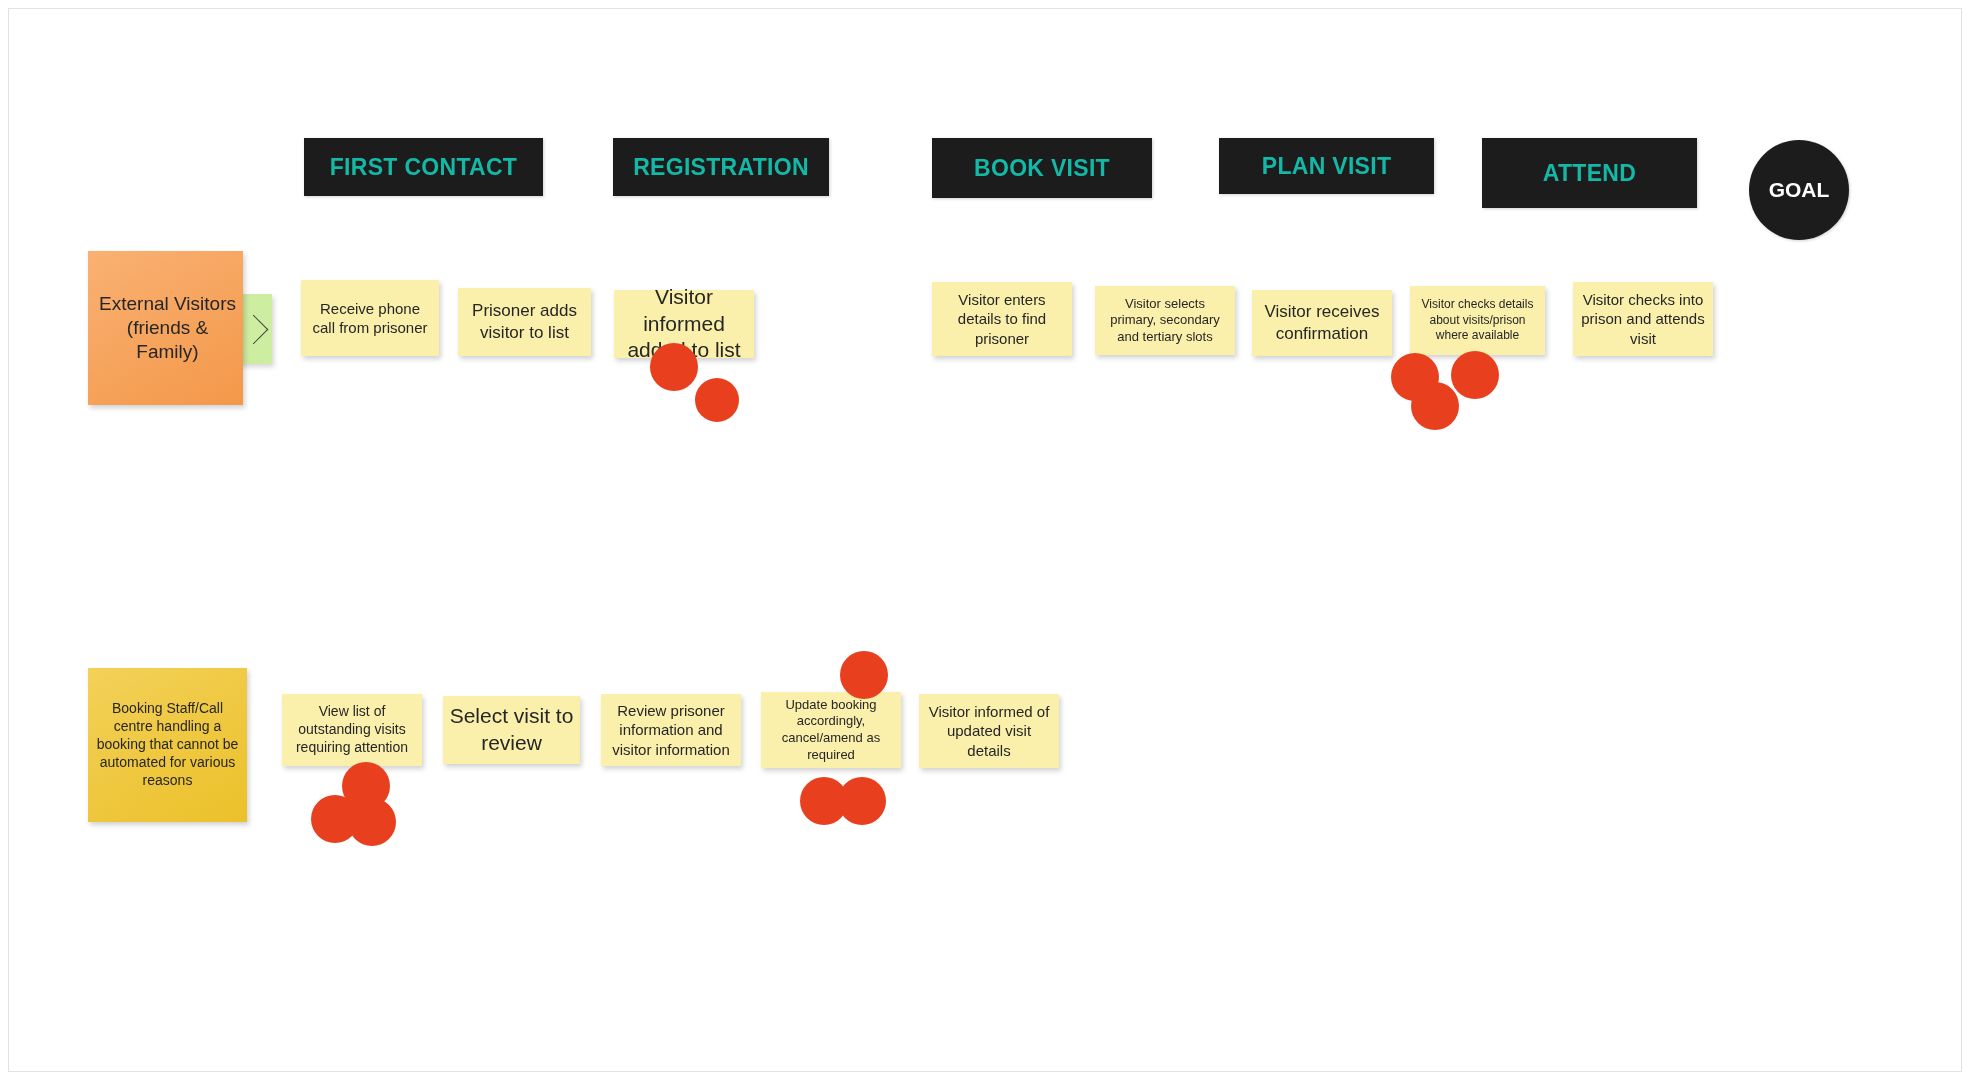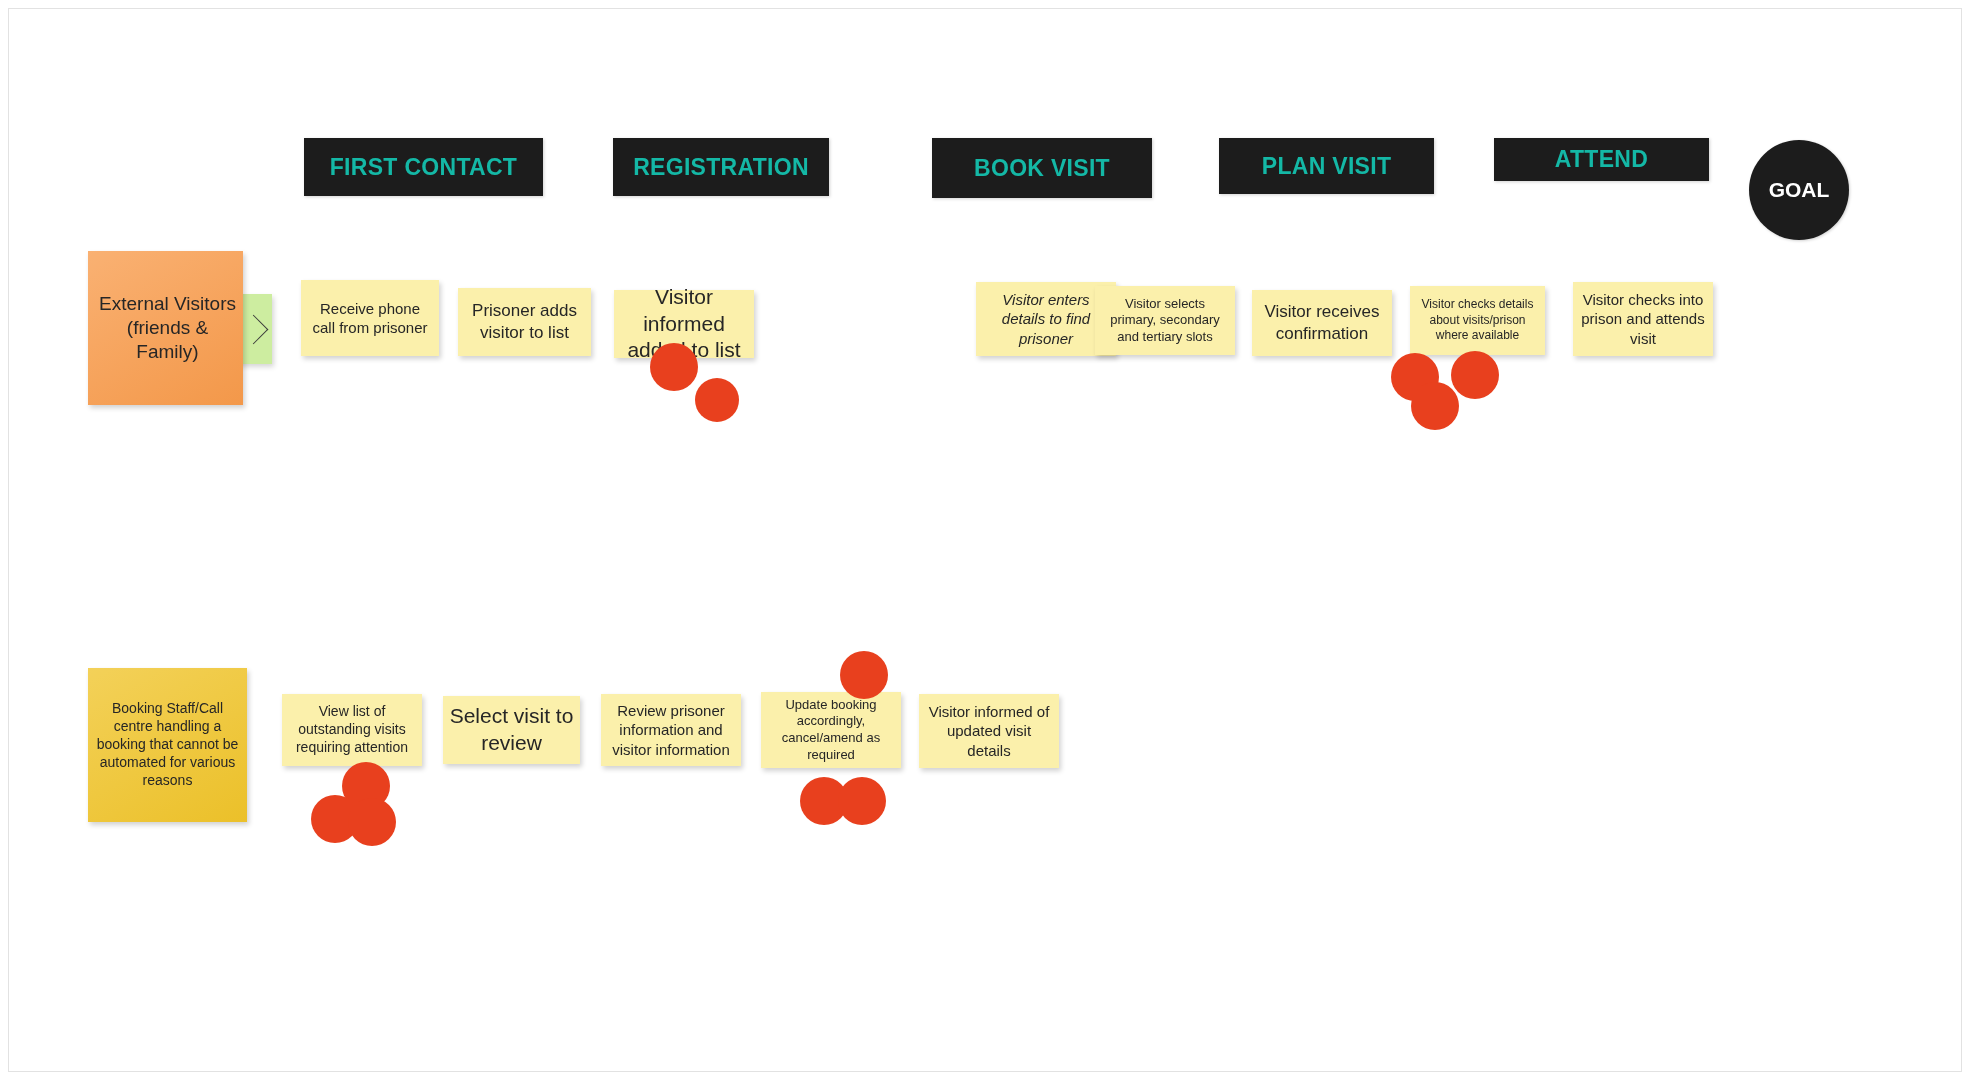--- a/index.html
+++ b/index.html
@@ -98,29 +98,29 @@
 </style>
 </head>
 <body>
 
 <div id="board">
   <div id="canvas"></div>
 <div class="phase" style="left: 304px; top: 138px; width: 239px; height: 58px; font-size: 23px;">FIRST CONTACT</div>
     <div class="phase" style="left: 613px; top: 138px; width: 216px; height: 58px; font-size: 23px;">REGISTRATION</div>
     <div class="phase" style="left: 932px; top: 138px; width: 220px; height: 60px; font-size: 23px;">BOOK VISIT</div>
     <div class="phase" style="left: 1219px; top: 138px; width: 215px; height: 56px; font-size: 23px;">PLAN VISIT</div>
-    <div class="phase" style="left: 1482px; top: 138px; width: 215px; height: 43px; font-size: 23px; margin-left: 12px;">ATTEND</div>
+    <div class="phase" style="left: 1482px; top: 138px; width: 215px; height: 70px; font-size: 23px;">ATTEND</div>
     <div class="phase-goal" style="left: 1749px; top: 140px; width: 100px; height: 100px;">GOAL</div>
     <div class="chevron" style="left: 196px; top: 294px; width: 76px; height: 70px;"></div>
     <div class="note note-orange" style="left: 88px; top: 251px; width: 155px; height: 154px; font-size: 19px; z-index: 5; padding-left: 10px;">External Visitors (friends &amp; Family)</div>
     <div class="note note-gold" style="left: 88px; top: 668px; width: 159px; height: 154px; font-size: 14px; z-index: 5;">Booking Staff/Call centre handling a booking that cannot be automated for various reasons</div>
     <div class="note note-yellow" style="left: 301px; top: 280px; width: 138px; height: 76px; font-size: 15px;">Receive phone call from prisoner</div>
     <div class="note note-yellow" style="left: 458px; top: 288px; width: 133px; height: 68px; font-size: 17px;">Prisoner adds visitor to list</div>
     <div class="note note-yellow" style="left: 614px; top: 290px; width: 140px; height: 68px; font-size: 21px;">Visitor informed added to list</div>
-    <div class="note note-yellow" style="left: 976px; top: 282px; width: 140px; height: 74px; font-size: 15px; font-style: italic;">Visitor enters details to find prisoner</div>
+    <div class="note note-yellow" style="left: 932px; top: 282px; width: 140px; height: 74px; font-size: 15px;">Visitor enters details to find prisoner</div>
     <div class="note note-yellow" style="left: 1095px; top: 286px; width: 140px; height: 69px; font-size: 13px;">Visitor selects primary, secondary and tertiary slots</div>
     <div class="note note-yellow" style="left: 1252px; top: 290px; width: 140px; height: 66px; font-size: 17px;">Visitor receives confirmation</div>
     <div class="note note-yellow" style="left: 1410px; top: 286px; width: 135px; height: 69px; font-size: 12px;">Visitor checks details about visits/prison where available</div>
     <div class="note note-yellow" style="left: 1573px; top: 282px; width: 140px; height: 74px; font-size: 15px;">Visitor checks into prison and attends visit</div>
     <div class="dot" style="left: 650px; top: 343px; width: 48px; height: 48px;"></div>
     <div class="dot" style="left: 695px; top: 378px; width: 44px; height: 44px;"></div>
     <div class="dot" style="left: 1391px; top: 353px; width: 48px; height: 48px;"></div>
     <div class="dot" style="left: 1411px; top: 382px; width: 48px; height: 48px;"></div>
     <div class="dot" style="left: 1451px; top: 351px; width: 48px; height: 48px;"></div>
     <div class="note note-yellow" style="left: 282px; top: 694px; width: 140px; height: 72px; font-size: 14px;">View list of outstanding visits requiring attention</div>

